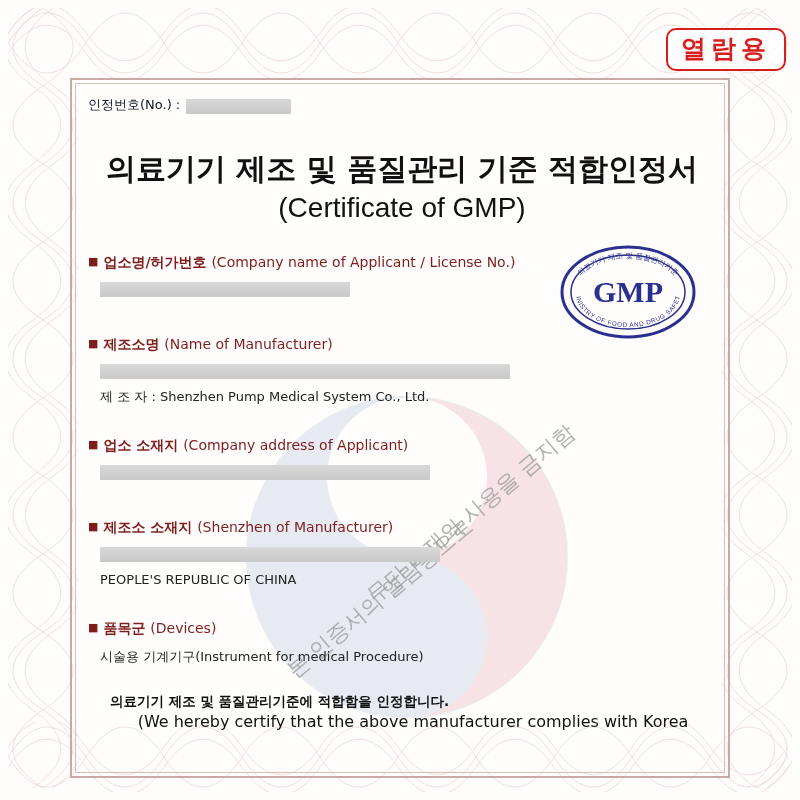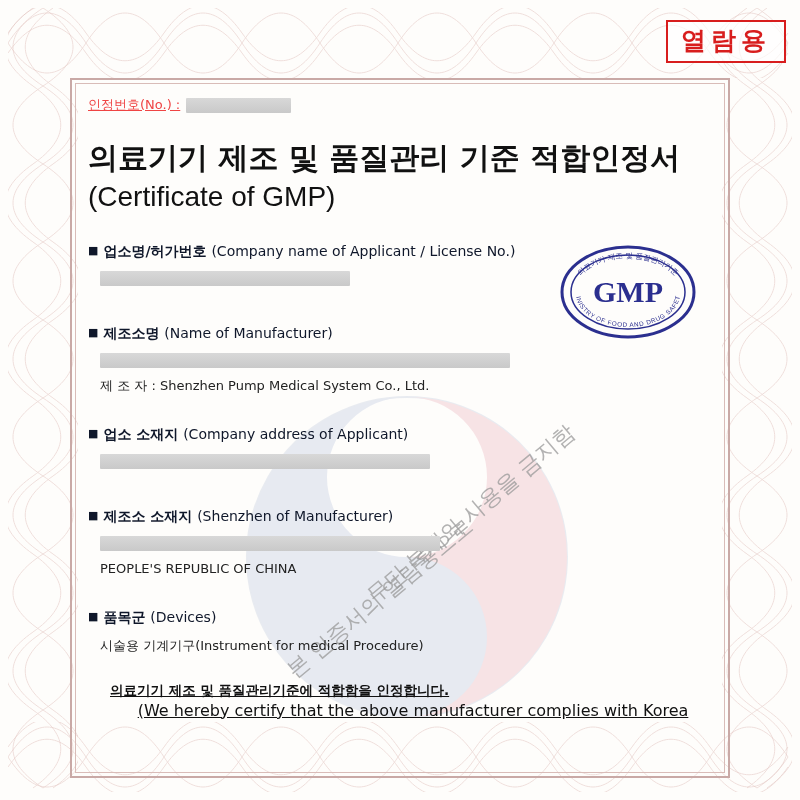--- a/index.html
+++ b/index.html
@@ -91,58 +91,58 @@
   }
   .wm-line2 {
     left: -60px; top: 225px;
     transform: rotate(-40deg);
     transform-origin: left bottom;
   }
 
   
   .viewonly-stamp {
     position: absolute;
-    right: 14px; top: 20px;
+    right: 14px; top: 28px;
     border: 2.5px solid #d81d1d;
-    border-radius: 0;
+    border-radius: 10px;
     padding: 6px 13px 8px 13px;
     color: #d81d1d;
     font-size: 25px;
     font-weight: bold;
     letter-spacing: 5px;
     font-family: "DejaVu Sans", sans-serif;
     line-height: 1;
     background: rgba(255,255,255,0.65);
   }
 
   
   .content {
     position: absolute;
     left: 88px; top: 90px;
     width: 628px;
   }
 
   .no-row {
     display: flex;
-    align-items: center;
+    align-items: flex-end;
     font-size: 13px;
-    color: #ef4444;
+    color: #0f172a;
     font-family: "DejaVu Sans", sans-serif;
     margin-top: 6px;
-    text-decoration: underline;
   }
   .redact {
     display: inline-block;
     background: linear-gradient(180deg,#d8d8d8,#c9c9c9);
     border-radius: 1px;
   }
   .no-redact { width: 105px; height: 15px; margin-left: 6px; }
 
   .title-block {
-    margin-top: 24px;
+    text-align: center;
+    margin-top: 35px;
   }
   .title-ko {
     font-size: 30px;
     font-weight: bold;
     color: #111;
     font-family: "DejaVu Sans", sans-serif;
     letter-spacing: 0px;
   }
   .title-en {
     font-size: 28px;
@@ -150,21 +150,21 @@
     font-family: Liberation Sans, sans-serif;
     margin-top: 2px;
   }
 
   .section {
     margin-top: 30px;
     position: relative;
   }
   .sec-label {
     font-size: 14px;
-    color: #0f172a;
+    color: #7f1d1d;
     font-family: "DejaVu Sans", sans-serif;
     font-weight: bold;
   }
   .sec-label .sq { font-size: 11px; margin-right: 5px; vertical-align: 2px; }
   .sec-label .en { font-weight: normal; }
 
   .sec-body { margin-top: 10px; padding-left: 12px; }
   .sec-body .line {
     font-size: 13px;
     color: #222;
@@ -178,21 +178,20 @@
     position: absolute;
     right: 18px; top: 152px;
     width: 140px; height: 100px;
   }
 
   .statement {
     margin-top: 26px;
     padding-left: 22px;
     font-family: "DejaVu Sans", sans-serif;
     color: #111;
-    text-decoration: underline;
   }
   .statement .ko { font-size: 13.5px; font-weight: bold; }
   .statement .en { font-size: 16px; line-height: 1.35; text-align: center; }
 </style>
 </head>
 <body>
 
 <div class="page">
 
   <div class="border-frame">

